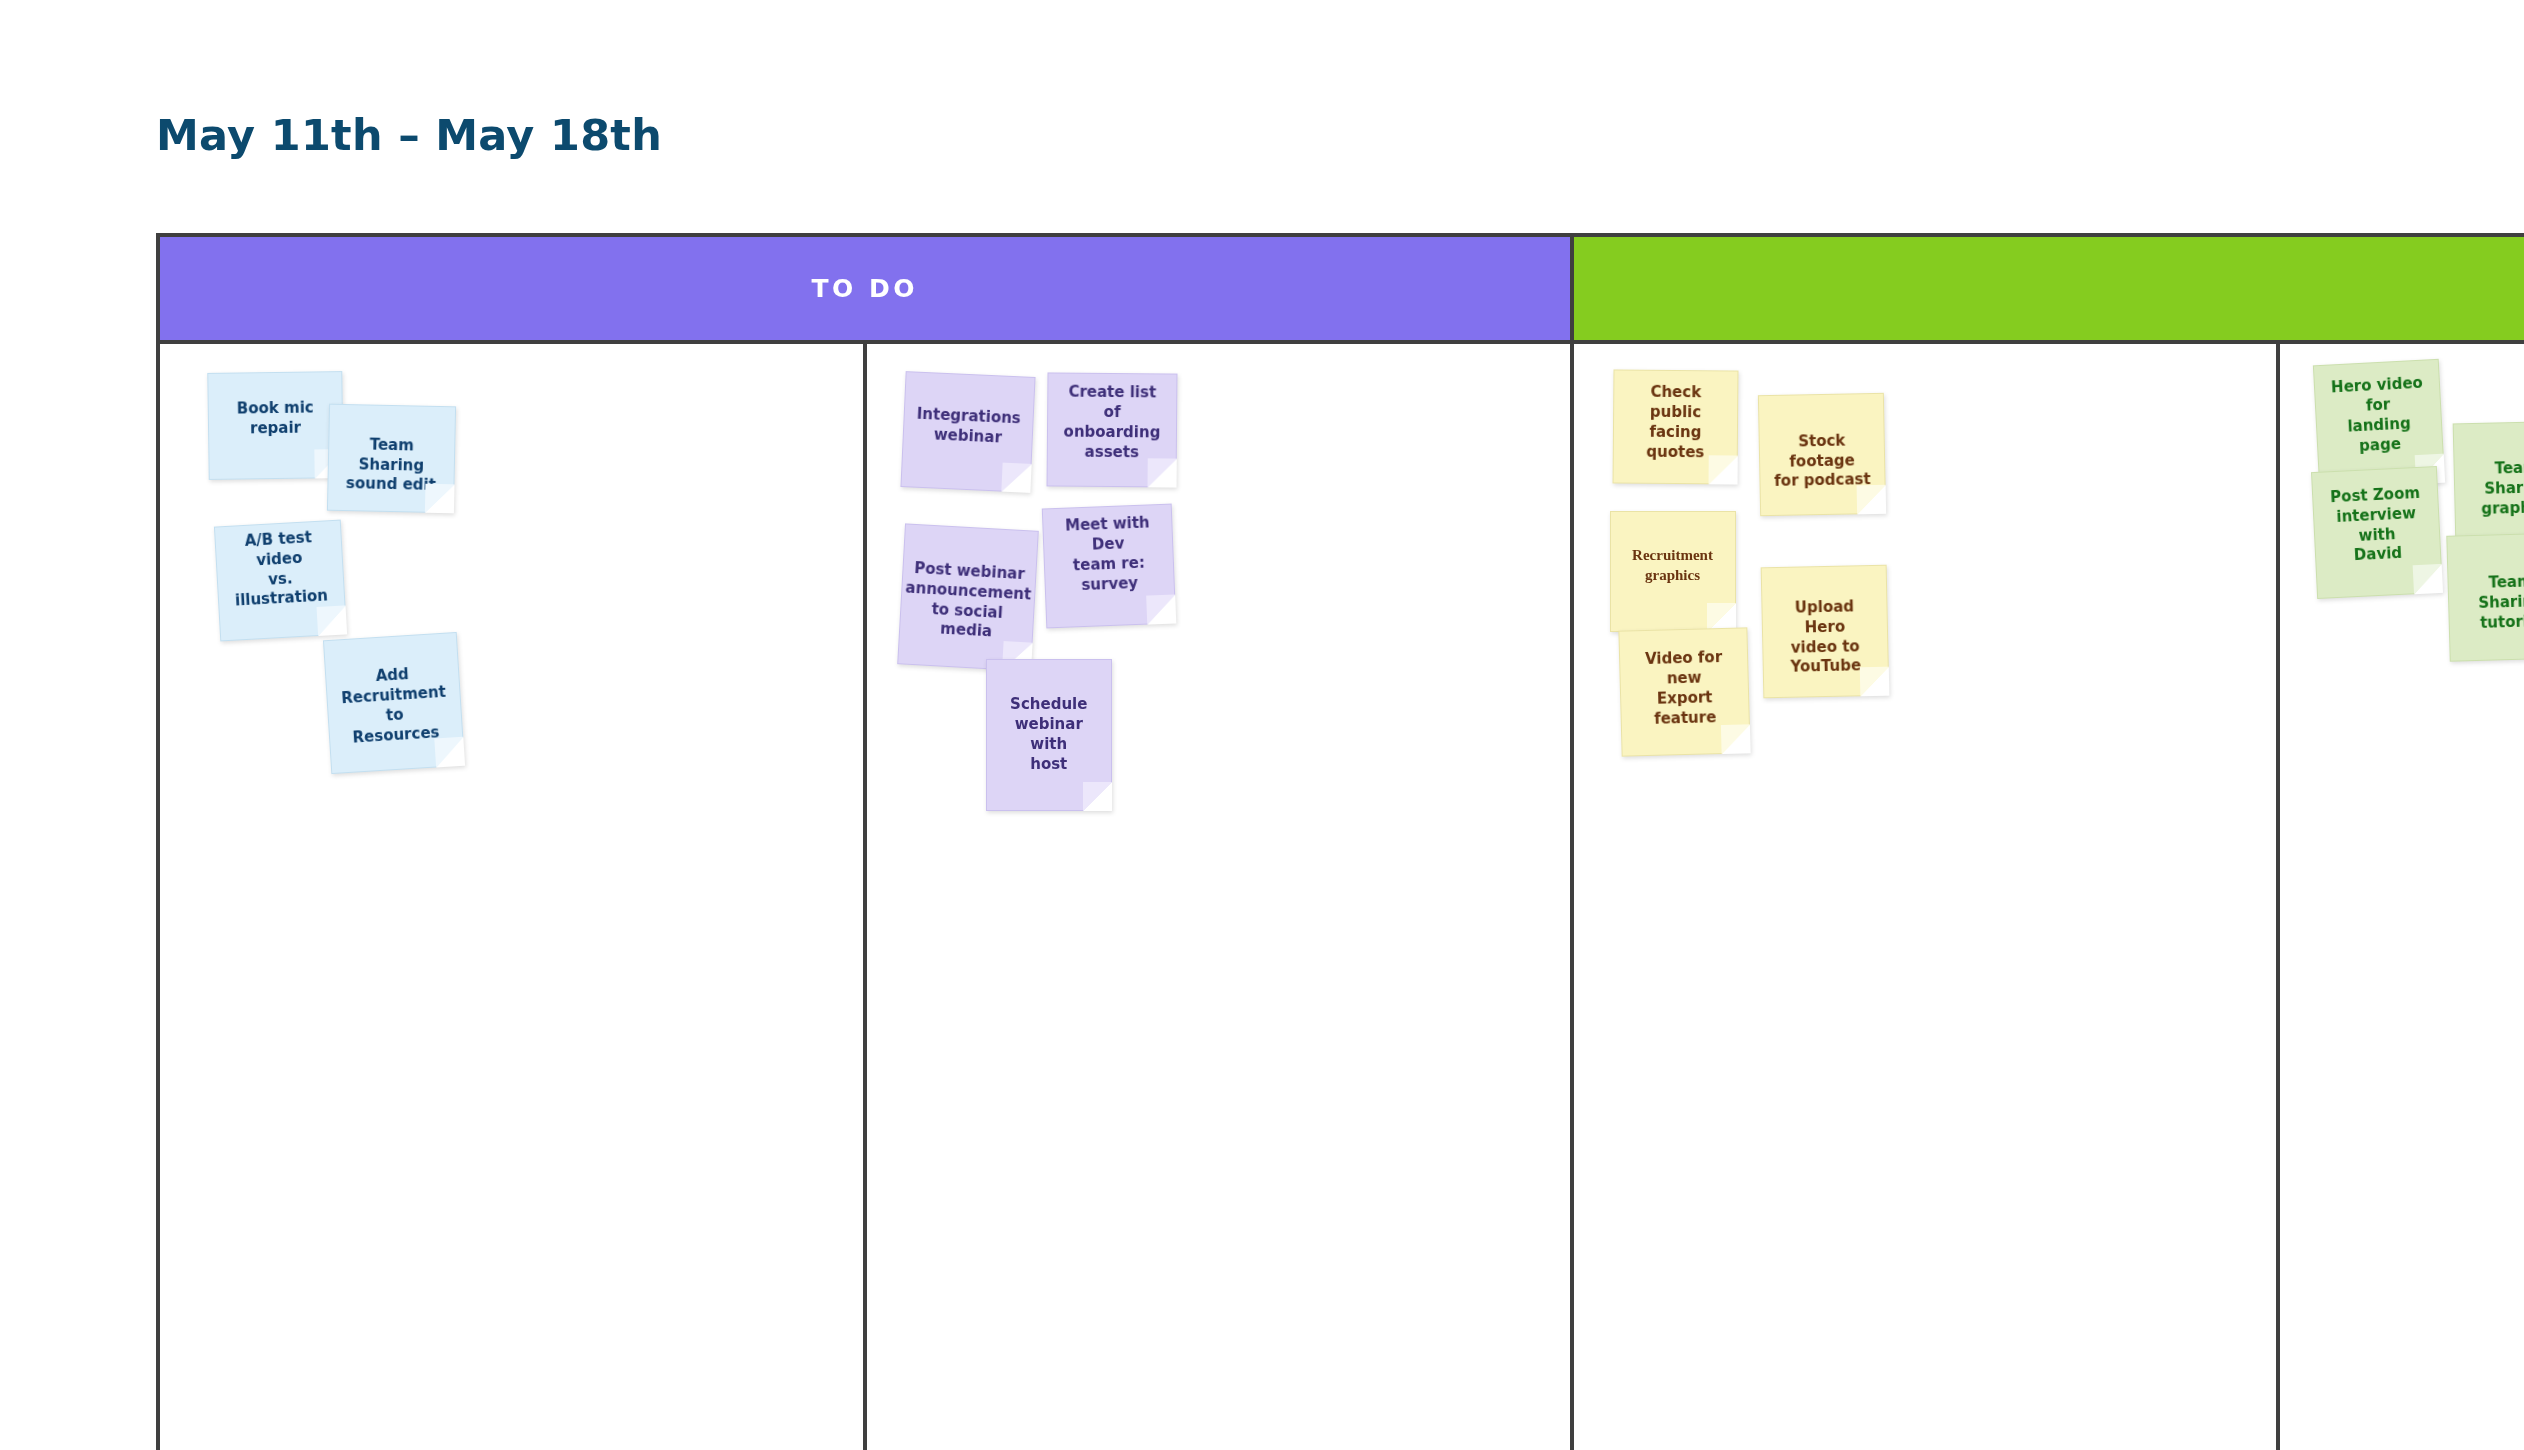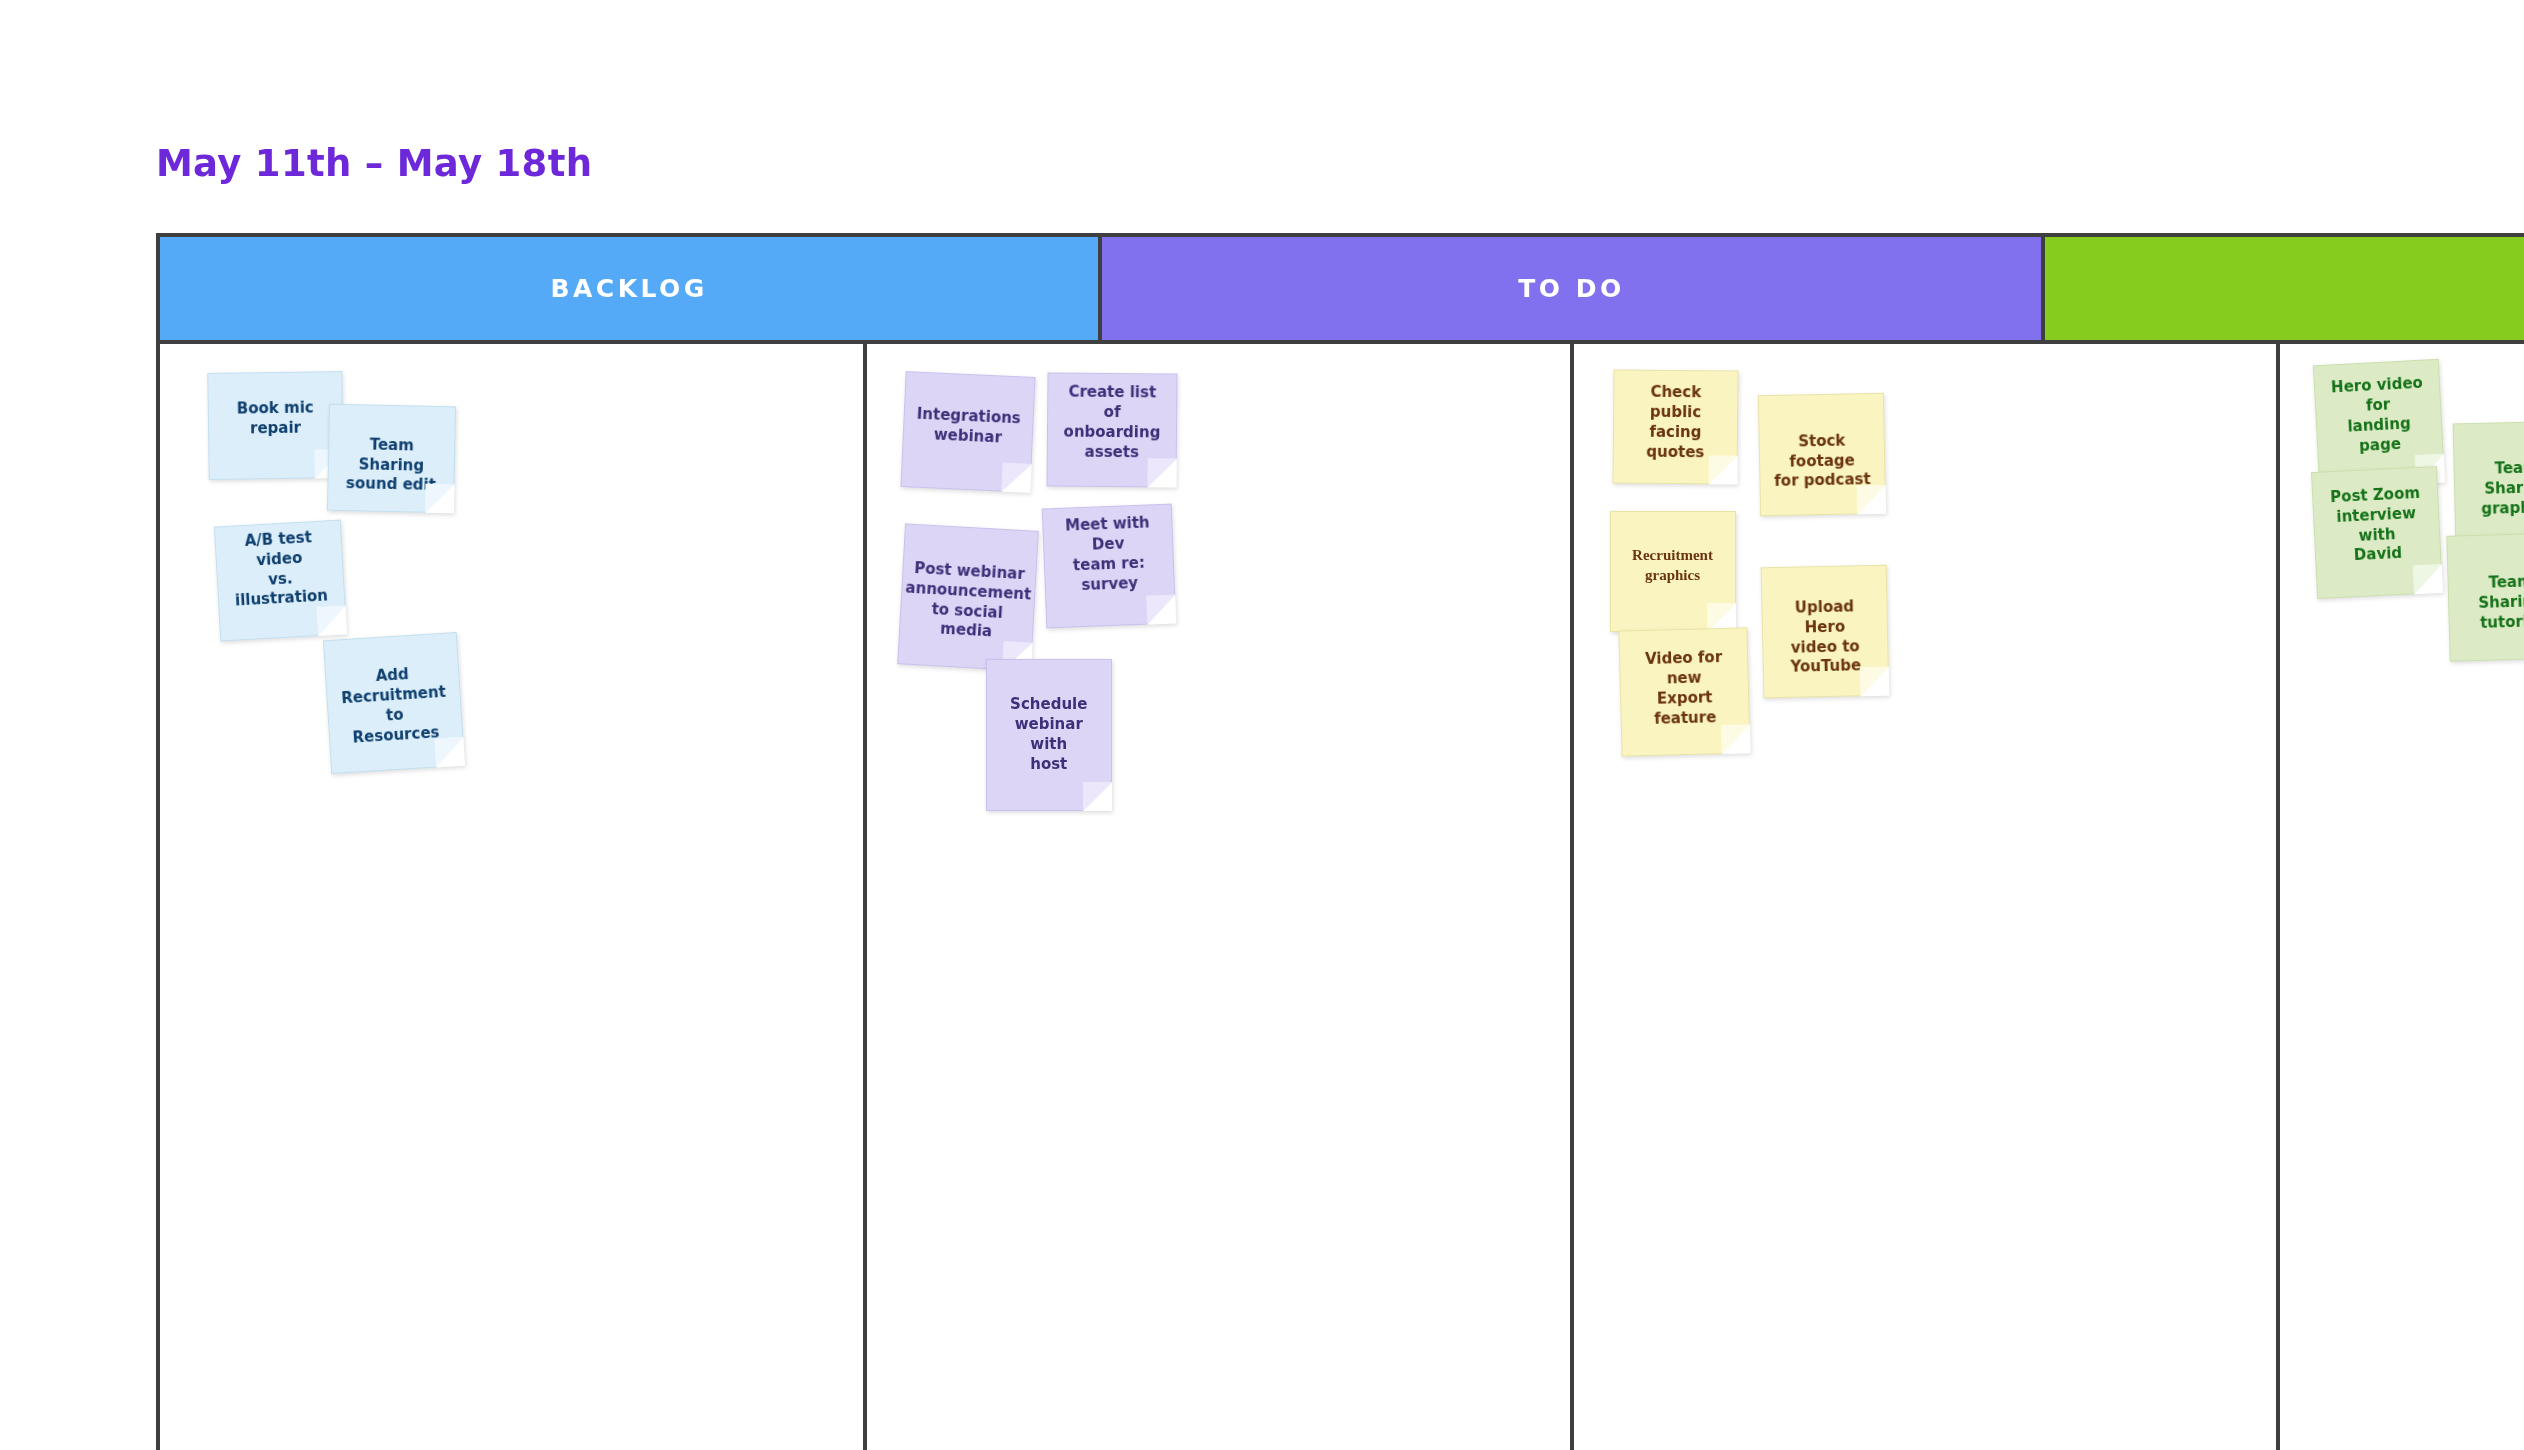--- a/index.html
+++ b/index.html
@@ -13,26 +13,25 @@
     position: relative;
     overflow: hidden;
     font-family: "DejaVu Sans", "Liberation Sans", sans-serif;
   }
 
   
   #board-title {
     position: absolute;
     left: 156px;
     top: 110px;
-    font-size: 37px;
+    font-size: 43px;
     font-weight: bold;
-    color: #6d28d9;
+    color: #0c4a6e;
     letter-spacing: 0.3px;
     white-space: nowrap;
-    margin-top: 32px;
   }
 
   
   #board {
     position: absolute;
     left: 156px;
     top: 233px;
     width: 2831px;
     height: 1217px;
   }
@@ -140,23 +139,20 @@
   .note.green  .fold .tri-flap { border-top-color: #eef6e4; }
 </style>
 </head>
 <body>
 
 <div id="board-title">May 11th – May 18th</div>
 
 <div id="board">
 
   <div id="header-row">
-      <div class="col-header" style="background: rgb(85, 170, 247);">
-        <span class="col-header-label" style="color: rgb(255, 255, 255);">BACKLOG</span>
-      </div>
       <div class="col-header" style="background: rgb(130, 113, 238);">
         <span class="col-header-label" style="color: rgb(255, 255, 255);">TO DO</span>
       </div>
       <div class="col-header" style="background: rgb(133, 204, 31);"></div>
     </div>
 
   <div id="lanes">
       <div class="lane">
         <div class="note blue" style="left: 48px; top: 28px; width: 135px; height: 107px; font-size: 15px; transform: rotate(-0.8deg);">
           <span class="note-text" style="transform: translateY(-7px); white-space: pre-line;">Book mic repair</span>

